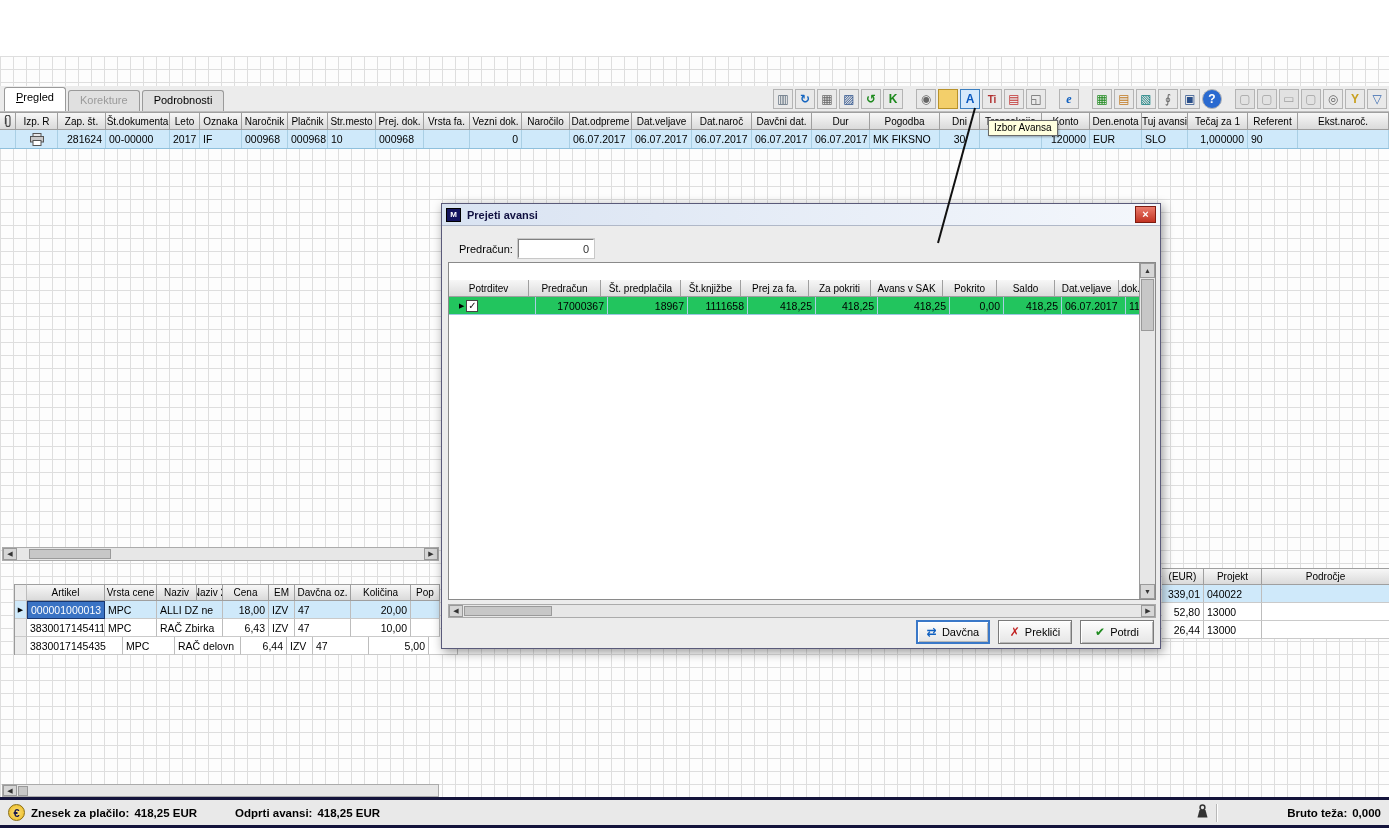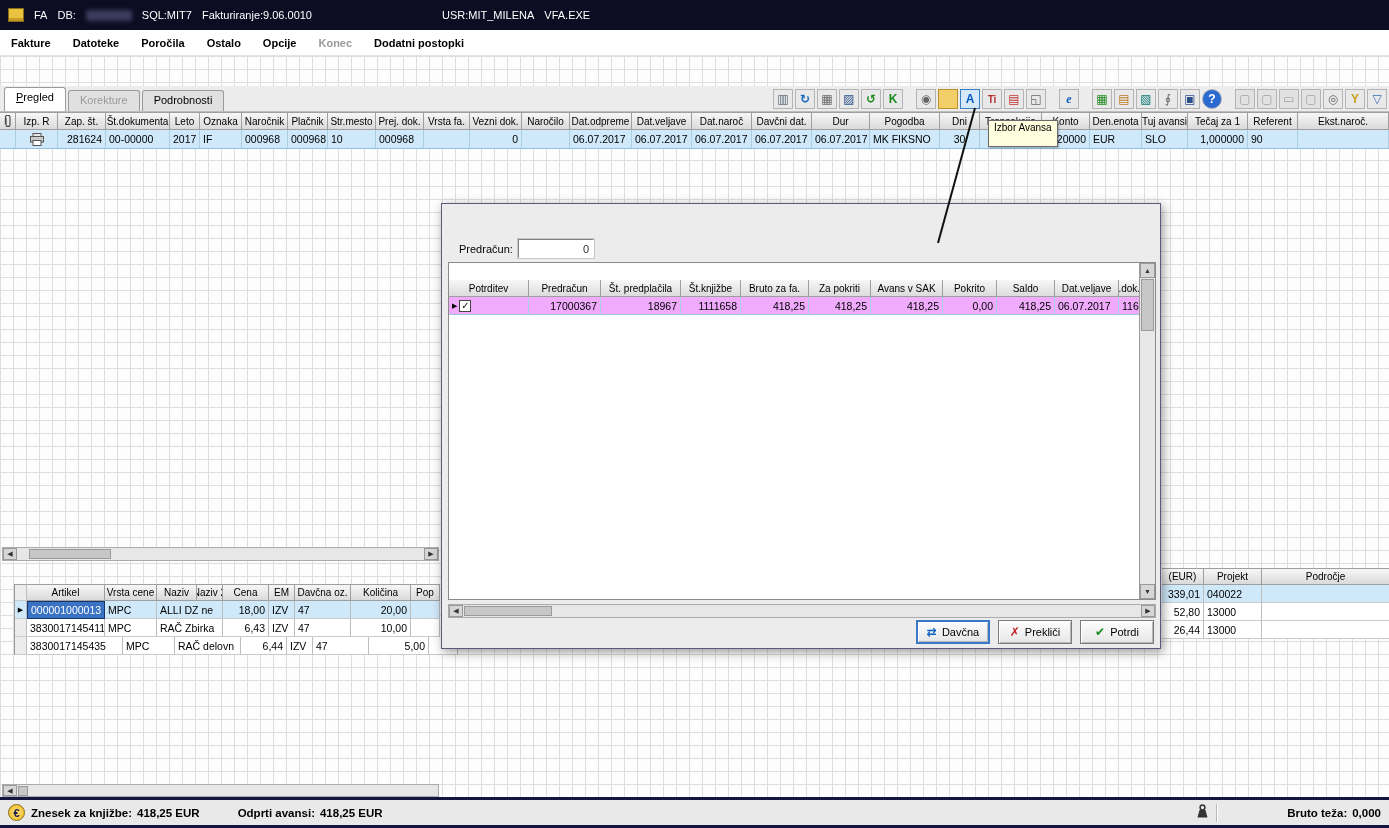--- a/index.html
+++ b/index.html
@@ -106,21 +106,21 @@
   .pred-input { position:absolute; left:76px; top:35px; width:76px; height:19px; background:#fff;
                 border:1px solid; border-color:#808080 #fff #fff #808080; outline:1px solid #c8c8c8;
                 text-align:right; font-size:11px; padding-right:4px; color:#333;
                 font-family:"Liberation Sans",sans-serif; }
   .dtable { position:absolute; left:6px; top:58px; width:708px; height:338px; background:#fff;
             border:1px solid #8a8a8a; overflow:hidden; }
   .dhrow { display:flex; height:17px; width:692px;margin-top:17px; }
   .dhcell { flex:0 0 auto; background:linear-gradient(#f7f7f7,#dcdcdc); border-right:1px solid #9f9f9f;
             border-bottom:1px solid #9f9f9f; font-size:10px; display:flex; align-items:center;
             justify-content:center; overflow:hidden; white-space:nowrap; }
-  .ddrow { display:flex; height:18px; width:692px; background:#f0abfc; border-bottom:1px solid #9cc6e0; }
+  .ddrow { display:flex; height:18px; width:692px; background:#22c55e; border-bottom:1px solid #9cc6e0;padding-left:7px; }
   .dcell { flex:0 0 auto; border-right:1px solid #aacfe4; font-size:10.5px; display:flex; align-items:center;
            padding:0 3px; overflow:hidden; white-space:nowrap; }
   .rowmark::before { content:"▶"; font-size:7px; margin-right:2px; }
   .cbx { width:12px; height:12px; background:#fff; border:1px solid #444; display:flex; align-items:center;
          justify-content:center; font-size:10px; font-weight:bold; color:#111; }
   .cbx.checked::before { content:"✓"; }
   .vscroll { position:absolute; top:0; right:0; width:16px; height:100%; background:#e7e7e7; border-left:1px solid #9a9a9a; }
   .vs-btn { position:absolute; left:0; width:15px; height:15px; background:#d6d6d6; border:1px solid #9a9a9a;
             display:flex; align-items:center; justify-content:center; font-size:7px; color:#333; }
   .vs-btn.up { top:0; } .vs-btn.down { bottom:0; }
@@ -129,21 +129,21 @@
   .dlg-buttons { position:absolute; right:6px; bottom:4px; display:flex; gap:8px; }
   .btn { width:74px; height:24px; display:flex; align-items:center; justify-content:center; gap:5px;
          background:linear-gradient(#fdfdfd,#e6e6e6); border:1px solid #7a7a7a;
          box-shadow:inset 1px 1px 0 #fff, inset -1px -1px 0 #b8b8b8; font-size:11px; cursor:default; }
   .btn.primary { border:2px solid #3a78c8; }
   .bico { font-weight:bold; font-size:12px; }
   .bico.refresh { color:#1060c0; } .bico.cancel { color:#c02020; } .bico.confirm { color:#1e8a1e; }
 
   
   .tooltip { position:absolute; left:988px; top:120px; background:#ffffdf; border:1px solid #6a6a6a;
-             padding:1px 5px 13px; font-size:10px; z-index:70; box-shadow:1px 1px 2px rgba(0,0,0,0.3); }
+             padding:1px 5px 2px; font-size:10px; z-index:70; box-shadow:1px 1px 2px rgba(0,0,0,0.3); }
   .annot { position:absolute; left:930px; top:100px; z-index:80; pointer-events:none; }
 
   
   .statusbar { position:absolute; left:0; top:797px; width:1389px; height:31px; background:#e9e9e9;
                border-top:3px solid #14143c; border-bottom:3px solid #14143c; display:flex; align-items:center;
                padding:0 8px; gap:6px; font-weight:bold; font-size:11.5px; z-index:30; }
   .euro { width:17px; height:17px; border-radius:50%; background:radial-gradient(#ffe27a,#e8b71e);
           border:1px solid #8a6d10; color:#1a1a4e; font-weight:bold; display:flex; align-items:center;
           justify-content:center; font-size:11px; }
   .euro::before { content:"€"; }
@@ -151,41 +151,21 @@
   .sb-gap { width:26px; }
   .sb-flex { flex:1; }
   .sep { width:1px; height:18px; background:#b8b8b8; box-shadow:1px 0 0 #fff; }
   .wgap { width:58px; }
 </style>
 </head>
 <body>
 
 <div class="screen">
 
-  <div class="titlebar">
-    <span class="app-ico"></span>
-    <span>FA</span>
-    <span>DB:</span>
-    <span class="redact"></span>
-    <span>SQL:MIT7</span>
-    <span>Fakturiranje:9.06.0010</span>
-    <span class="tb-spacer"></span>
-    <span>USR:MIT_MILENA</span>
-    <span>VFA.EXE</span>
-  </div>
-
-  <div class="menubar">
-    <span class="menu-item">Fakture</span>
-    <span class="menu-item">Datoteke</span>
-    <span class="menu-item">Poročila</span>
-    <span class="menu-item">Ostalo</span>
-    <span class="menu-item">Opcije</span>
-    <span class="menu-item disabled">Konec</span>
-    <span class="menu-item">Dodatni postopki</span>
-  </div>
+
 
   <div class="gridbg"></div>
 
 
   <div class="tabstrip">
     <span class="tab active">Pregled</span>
     <span class="tab disabled">Korekture</span>
     <span class="tab">Podrobnosti</span>
     <div class="toolbar">
       <span class="tbi">▥</span>
@@ -367,30 +347,35 @@
       <div class="icell" style="width:128px"></div>
     </div>
   </div>
 
   <div class="hscroll" style="left:2px; top:784px; width:437px; height:13px; z-index:6;">
     <span class="sb-btn left arr-l"></span>
     <span class="hs-thumb" style="left:15px; width:10px;"></span>
   </div>
 
   <div class="dialog">
+    <div class="dlg-title">
+      <span class="mit-ico"></span>
+      <span>Prejeti avansi</span>
+      <span class="dlg-close">×</span>
+    </div>
     <span class="pred-label">Predračun:</span>
     <input class="pred-input" readonly="" value="0" style="">
 
     <div class="dtable">
       <div class="dhrow">
         <div class="dhcell" style="width:80px">Potrditev</div>
         <div class="dhcell" style="width:72px">Predračun</div>
         <div class="dhcell" style="width:80px">Št. predplačila</div>
         <div class="dhcell" style="width:60px">Št.knjižbe</div>
-        <div class="dhcell" style="width:68px">Bruto za fa.</div>
+        <div class="dhcell" style="width:68px">Prej za fa.</div>
         <div class="dhcell" style="width:62px">Za pokriti</div>
         <div class="dhcell" style="width:72px">Avans v SAK</div>
         <div class="dhcell" style="width:54px">Pokrito</div>
         <div class="dhcell" style="width:58px">Saldo</div>
         <div class="dhcell" style="width:64px">Dat.veljave</div>
         <div class="dhcell" style="width:22px">Št.dok. C</div>
       </div>
       <div class="ddrow">
         <div class="dcell rowmark" style="width:80px">
           <span class="cbx checked"></span>
@@ -436,21 +421,21 @@
   </div>
 
   <div class="tooltip">Izbor Avansa</div>
   <svg class="annot" width="60" height="150">
     <line x1="45" y1="8" x2="8" y2="143" stroke="#111" stroke-width="2"></line>
   </svg>
 
   <div class="statusbar">
     <span class="euro"></span>
     <span class="sb-group">
-      <span>Znesek za knjižbe:</span>
+      <span>Znesek za plačilo:</span>
       <span>418,25 EUR</span>
     </span>
     <span class="sb-gap"></span>
     <span class="sb-group">
       <span>Odprti avansi:</span>
       <span>418,25 EUR</span>
     </span>
     <span class="sb-flex"></span>
     <span><svg width="15" height="15" viewBox="0 0 15 15">
           <circle cx="7.5" cy="3.5" r="2.4" fill="none" stroke="#333" stroke-width="1.5"></circle>

